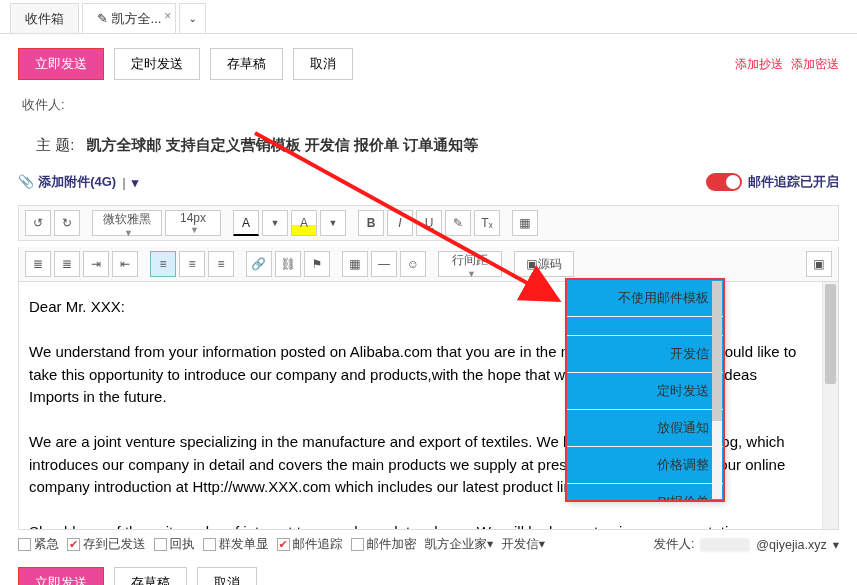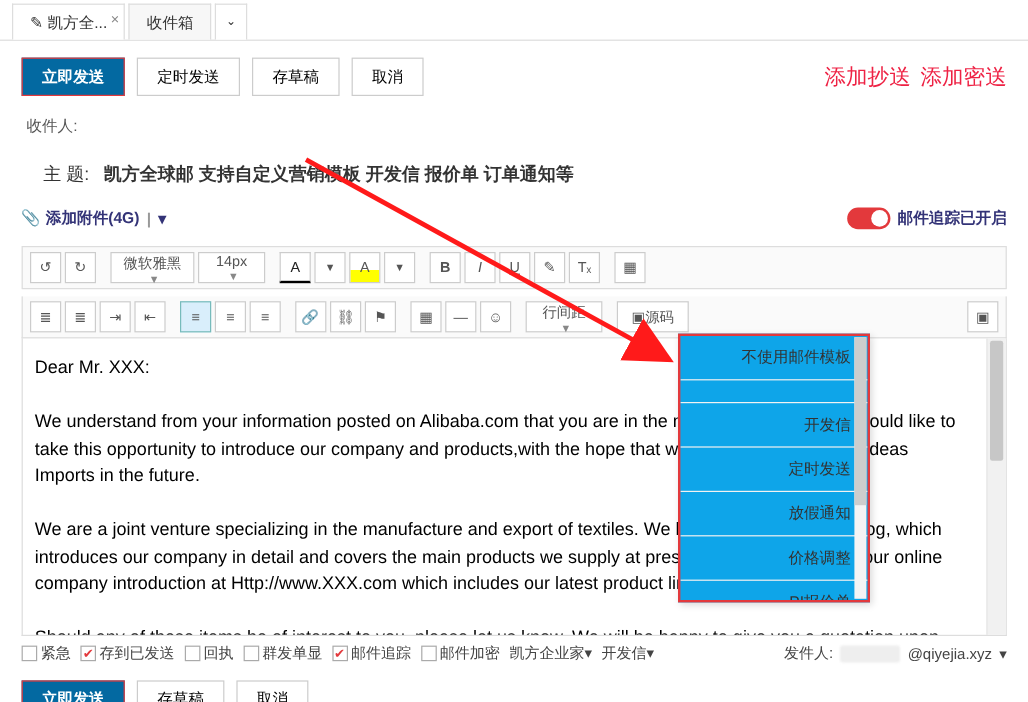--- a/index.html
+++ b/index.html
@@ -6,22 +6,22 @@
   body { width:857px; height:585px; background:#fff; font-size:13px; color:#333; overflow:hidden; position:relative; }
 
   .tabs { display:flex; align-items:flex-end; height:34px; border-bottom:1px solid #ddd; padding-left:10px; }
   .tab { height:30px; line-height:30px; padding:0 14px; border:1px solid #ddd; border-bottom:none; background:#fff; margin-right:3px; font-size:13px; position:relative; }
   .tab.inactive { background:#f7f7f7; }
   .tab-close { position:absolute; top:-3px; right:4px; font-size:12px; color:#888; cursor:pointer; }
   .tab-drop { height:30px; line-height:30px; padding:0 8px; border:1px solid #ddd; border-bottom:none; background:#fff; font-size:10px; }
 
   .actions { display:flex; align-items:center; padding:14px 18px 10px 18px; gap:10px; position:relative; }
   .btn { height:32px; line-height:30px; padding:0 16px; border:1px solid #ccc; background:#fff; font-size:13px; cursor:pointer; }
-  .btn.primary { background:#0369a1; border-color:#e3393c; color:#fff;font-weight:bold; }
-  .add-links { position:absolute; right:18px; display:flex; gap:8px; font-size:18px; }
+  .btn.primary { background:#ec4899; border-color:#e3393c; color:#fff; }
+  .add-links { position:absolute; right:18px; display:flex; gap:8px; font-size:12px; }
   .add-links span { color:#e24; }
 
   .field-row { display:flex; align-items:center; padding:6px 20px 12px 22px; font-size:13px; color:#555; }
   .subject-row { padding:10px 18px 10px 36px; font-size:15px; }
   .subject-row .lbl { margin-right:8px; color:#333; }
   .subject-row b { font-weight:bold; }
 
   .attach-row { display:flex; align-items:center; padding:8px 18px; font-size:13px; color:#337;font-weight:bold; }
   .attach-row .clip::before { content:"📎"; margin-right:4px; }
   .attach-row .divider { margin:0 6px; color:#999; }
@@ -56,26 +56,26 @@
   .from-row .blur { width:50px; height:14px; background:#eee; filter:blur(1px); border-radius:2px; }
 
   .bottom-actions { display:flex; gap:10px; padding:10px 18px 14px 18px; }
 
   svg.arrow { position:absolute; left:0; top:0; pointer-events:none; z-index:40; }
 </style>
 </head>
 <body>
 
 <div class="tabs">
+  <div class="tab inactive">收件箱</div>
   <div class="tab">
     <span>✎</span>
     <span>凯方全...</span>
     <span class="tab-close">×</span>
   </div>
-  <div class="tab inactive">收件箱</div>
   <div class="tab-drop">⌄</div>
 </div>
 
 <div class="actions">
   <button class="btn primary">立即发送</button>
   <button class="btn">定时发送</button>
   <button class="btn">存草稿</button>
   <button class="btn">取消</button>
   <div class="add-links">
     <span>添加抄送</span>

